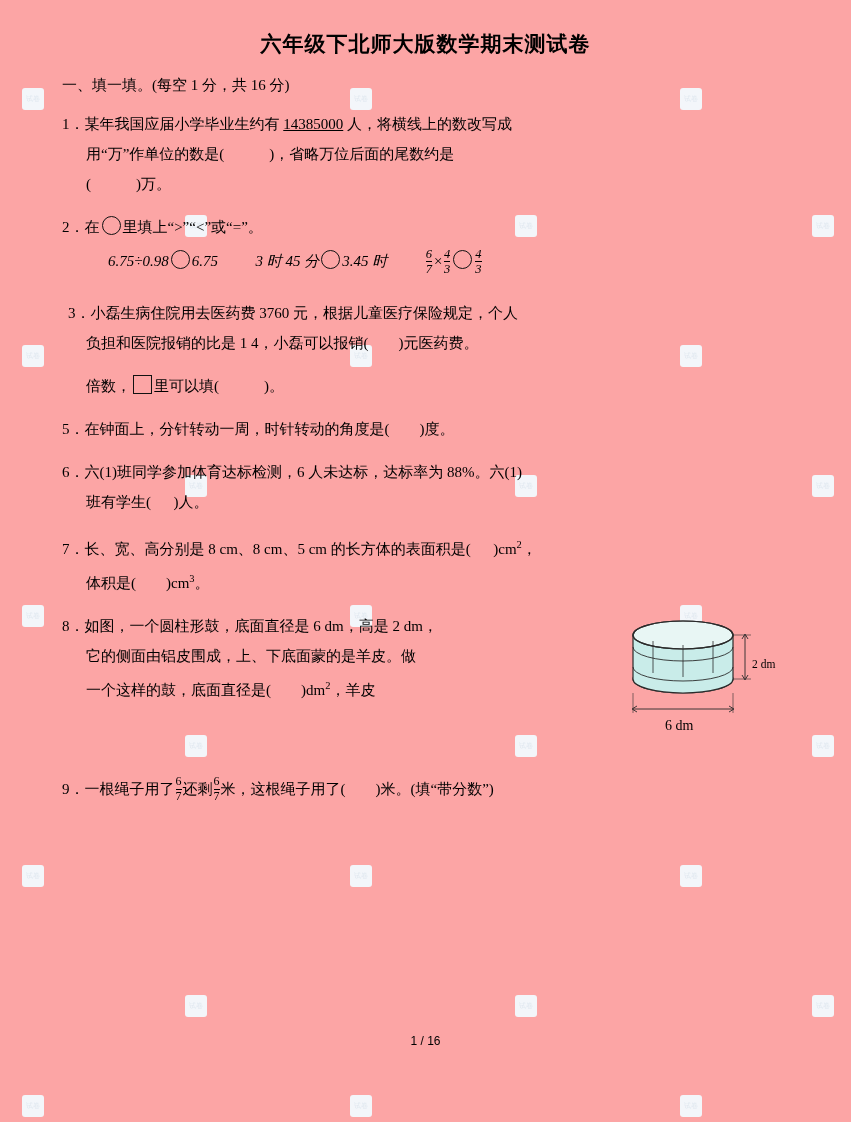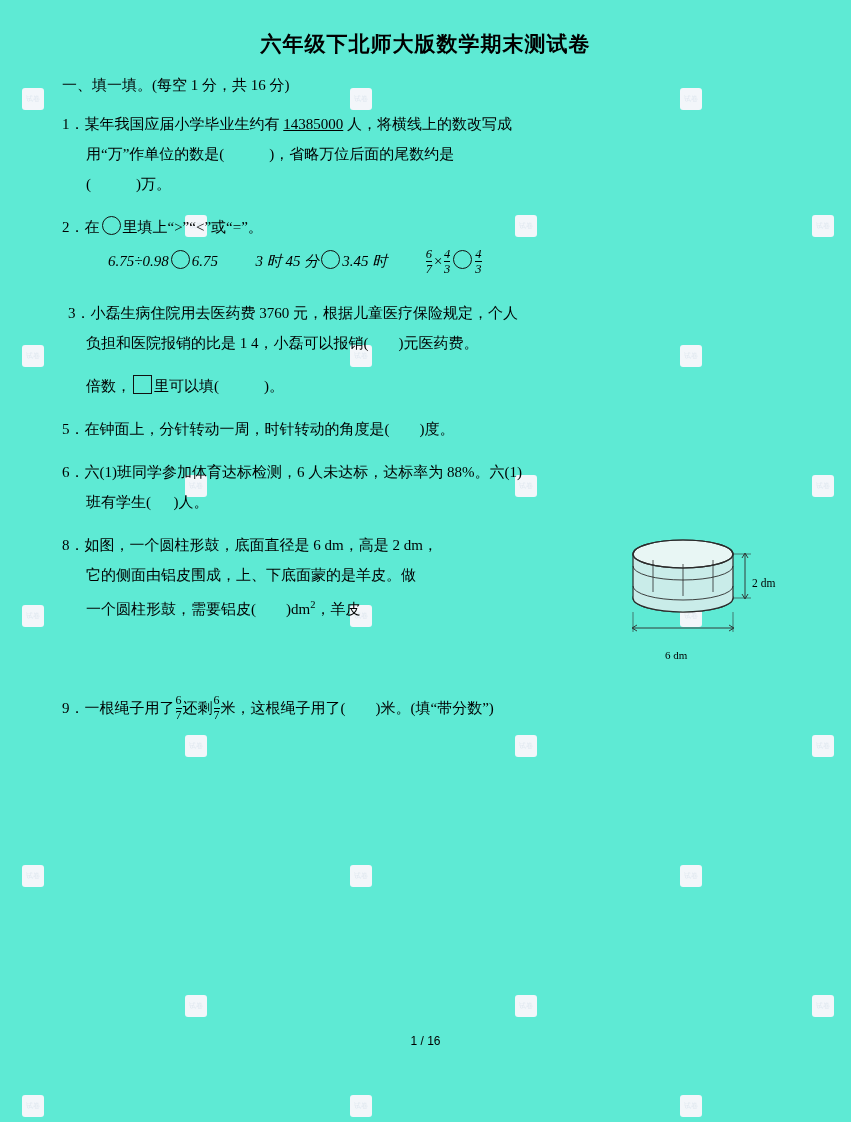--- a/index.html
+++ b/index.html
@@ -4,21 +4,21 @@
 <style>
   html, body {
     margin: 0;
     padding: 0;
     background: #f4f4f4;
   }
   .page {
     position: relative;
     width: 851px;
     height: 1122px;
-    background: #5eead4;
+    background: #fca5a5;
     margin: 0 auto;
     overflow: hidden;
     font-family: "Liberation Serif", "DejaVu Serif", serif;
     color: #000;
   }
   
   .watermarks {
     position: absolute;
     inset: 0;
     pointer-events: none;
@@ -208,20 +208,28 @@
 
     <div class="q">
       <span class="ln">
         <span class="num">6．</span><span>六(1)班同学参加体育达标检测，6 人未达标，达标率为 88%。六(1)</span>
       </span>
       <span class="ln indent">
         <span>班有学生(</span><span class="blank-paren">      </span><span>)人。</span>
       </span>
     </div>
 
+    <div class="q">
+      <span class="ln">
+        <span class="num">7．</span><span>长、宽、高分别是 8 cm、8 cm、5 cm 的长方体的表面积是(</span><span class="blank-paren">      </span><span>)cm</span><span class="sup">2</span><span>，</span>
+      </span>
+      <span class="ln indent">
+        <span>体积是(</span><span class="blank-paren">        </span><span>)cm</span><span class="sup">3</span><span>。</span>
+      </span>
+    </div>
 
     <div class="q" style="min-height:150px;">
       <div class="figure-drum">
         <svg width="164" height="128" viewBox="0 0 164 128">
 
           <ellipse cx="62" cy="66" rx="50" ry="14" fill="#c9ece9" stroke="#2b2b2b" stroke-width="1.2"></ellipse>
           <path d="M12,22 L12,66 A50,14 0 0 0 112,66 L112,22 Z" fill="#c9ece9" stroke="#2b2b2b" stroke-width="1.2"></path>
           <ellipse cx="62" cy="22" rx="50" ry="14" fill="#e8f6f4" stroke="#2b2b2b" stroke-width="1.2"></ellipse>
           <ellipse cx="62" cy="22" rx="50" ry="14" fill="none" stroke="#2b2b2b" stroke-width="1.2"></ellipse>
 
@@ -238,31 +246,31 @@
           <line x1="112" y1="22" x2="130" y2="22" stroke="#2b2b2b" stroke-width="0.6"></line>
           <line x1="112" y1="66" x2="130" y2="66" stroke="#2b2b2b" stroke-width="0.6"></line>
 
           <line x1="12" y1="96" x2="112" y2="96" stroke="#2b2b2b" stroke-width="0.9"></line>
           <path d="M16,93 L11,96 L16,99" fill="none" stroke="#2b2b2b" stroke-width="0.9"></path>
           <path d="M108,93 L113,96 L108,99" fill="none" stroke="#2b2b2b" stroke-width="0.9"></path>
           <line x1="12" y1="80" x2="12" y2="100" stroke="#2b2b2b" stroke-width="0.6"></line>
           <line x1="112" y1="80" x2="112" y2="100" stroke="#2b2b2b" stroke-width="0.6"></line>
         </svg>
         <div style="position:absolute; left:131px; top:36px; font-size:11.5px;">2 dm</div>
-        <div style="position:absolute; left:44px; top:108px; font-size:11px;">6 dm</div>
+        <div style="position:absolute; left:44px; top:98px; font-size:14px;">6 dm</div>
       </div>
 
       <span class="ln">
         <span class="num">8．</span><span>如图，一个圆柱形鼓，底面直径是 6 dm，高是 2 dm，</span>
       </span>
       <span class="ln indent">
         <span>它的侧面由铝皮围成，上、下底面蒙的是羊皮。做</span>
       </span>
       <span class="ln indent">
-        <span>一个圆柱形鼓，需要铝皮(</span><span class="blank-paren">        </span><span>)dm</span><span class="sup">2</span><span>，羊皮</span>
+        <span>一个这样的鼓，底面直径是(</span><span class="blank-paren">        </span><span>)dm</span><span class="sup">2</span><span>，羊皮</span>
       </span>
     </div>
 
     <div class="q">
       <span class="ln">
         <span class="num">9．</span><span>一根绳子用了</span><span class="frac frac-small"><span class="n">6</span><span class="d">7</span></span><span>还剩</span><span class="frac frac-small"><span class="n">6</span><span class="d">7</span></span><span>米，这根绳子用了(</span><span class="blank-paren">        </span><span>)米。(填“带分数”)</span>
       </span>
     </div>
 
   </div>

